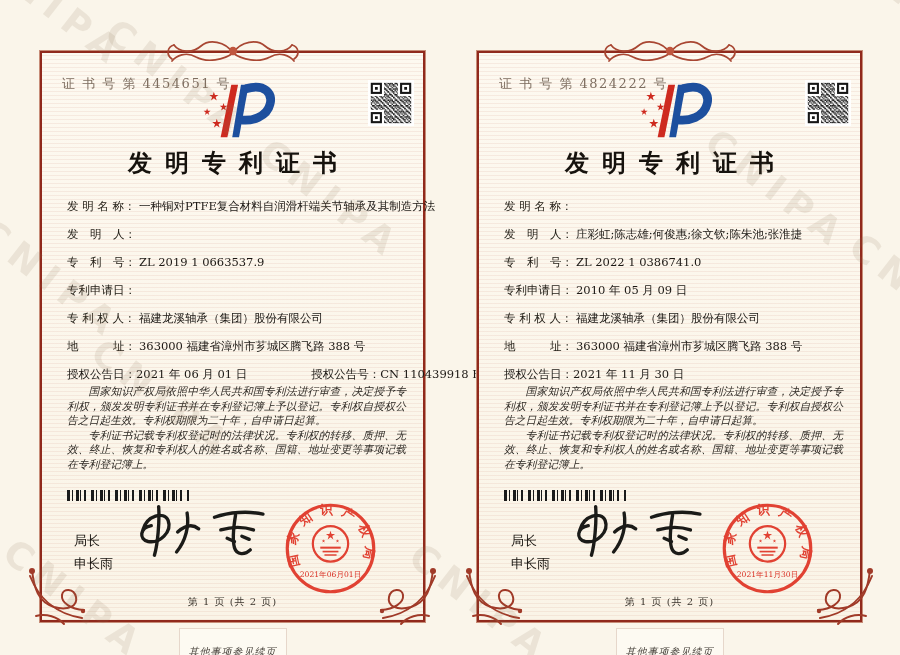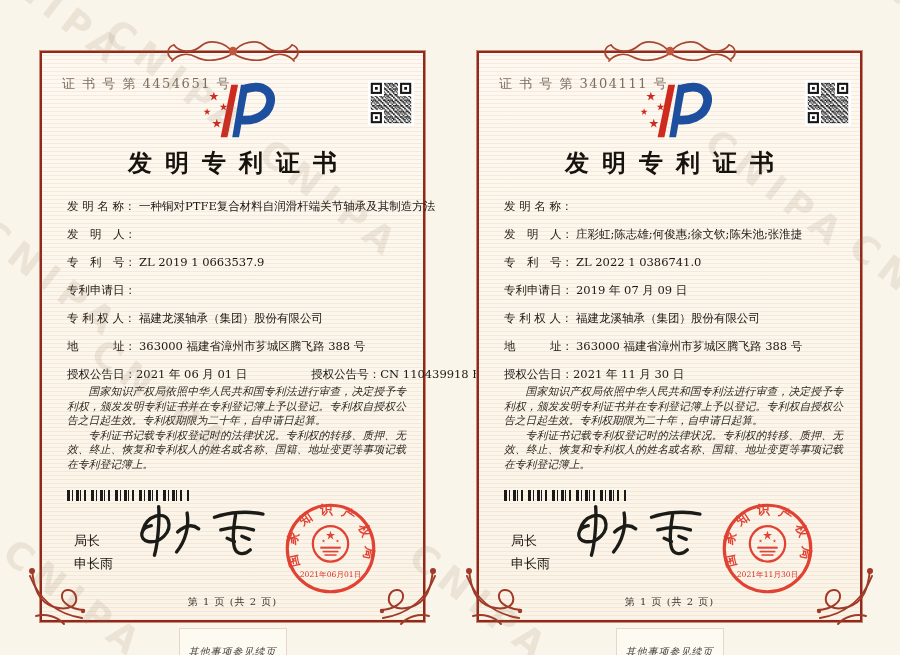--- a/index.html
+++ b/index.html
@@ -244,21 +244,21 @@
   <svg class="corner corner-r" viewBox="0 0 60 62">
       <use href="#flourish-g"></use>
     </svg>
 </div>
 <div class="footnote footnote-left"><span>其他事项参见续页</span></div>
 
 <div class="cert cert-right">
   <svg class="ornament" viewBox="0 0 142 30">
       <use href="#ornament-g"></use>
     </svg>
-  <div class="certno">证 书 号 第 3404111 号</div>
+  <div class="certno">证 书 号 第 4824222 号</div>
   <svg class="logo" viewBox="0 0 80 62">
       <use href="#logo-g"></use>
     </svg>
   <svg class="qr" viewBox="0 0 33 33">
       <use href="#qr-g"></use>
     </svg>
   <div class="title">发明专利证书</div>
 
   <div class="fields">
     <div class="frow">
@@ -267,21 +267,21 @@
     <div class="frow">
       <span class="flabel">发　明　人：</span>
       <span class="fvalue">庄彩虹;陈志雄;何俊惠;徐文钦;陈朱池;张淮捷</span>
     </div>
     <div class="frow">
       <span class="flabel">专　利　号：</span>
       <span class="fvalue">ZL 2022 1 0386741.0</span>
     </div>
     <div class="frow">
       <span class="flabel">专利申请日：</span>
-      <span class="fvalue">2019 年 07 月 09 日</span>
+      <span class="fvalue">2010 年 05 月 09 日</span>
     </div>
     <div class="frow">
       <span class="flabel">专 利 权 人：</span>
       <span class="fvalue">福建龙溪轴承（集团）股份有限公司</span>
     </div>
     <div class="frow">
       <span class="flabel">地　　　址：</span>
       <span class="fvalue">363000 福建省漳州市芗城区腾飞路 388 号</span>
     </div>
     <div class="grant-row">

